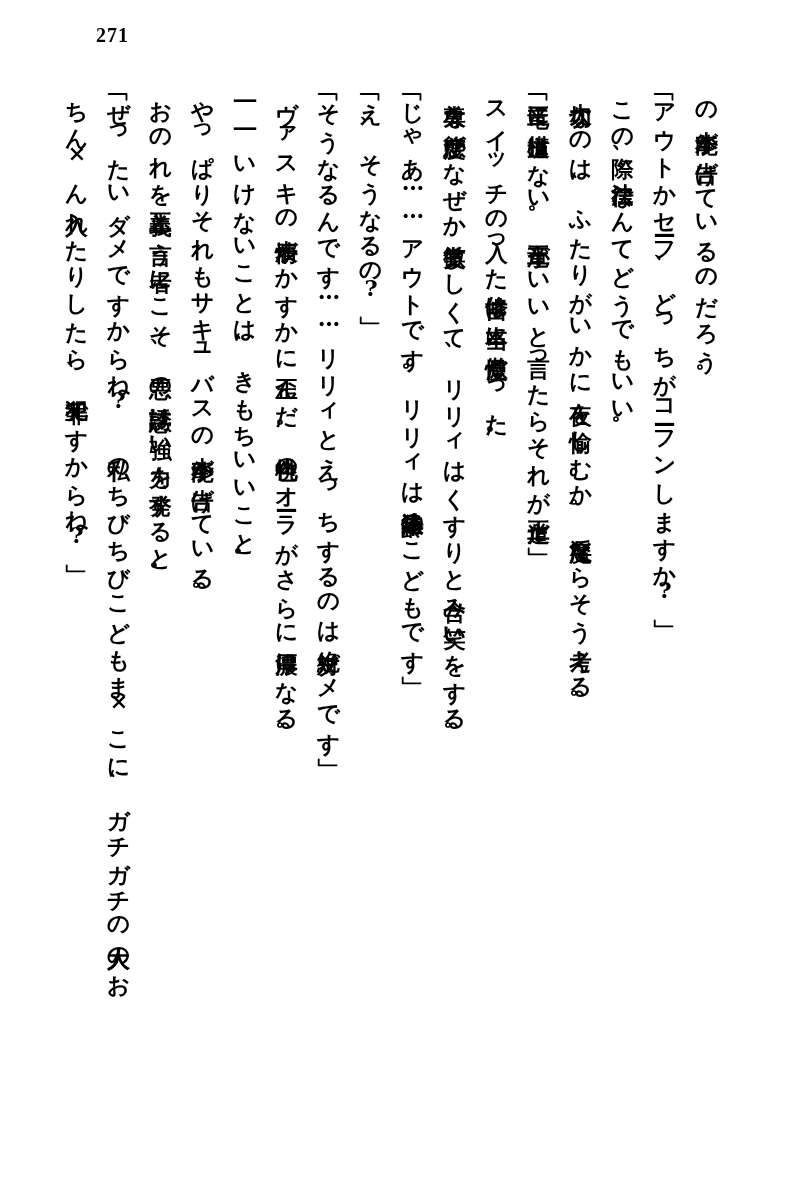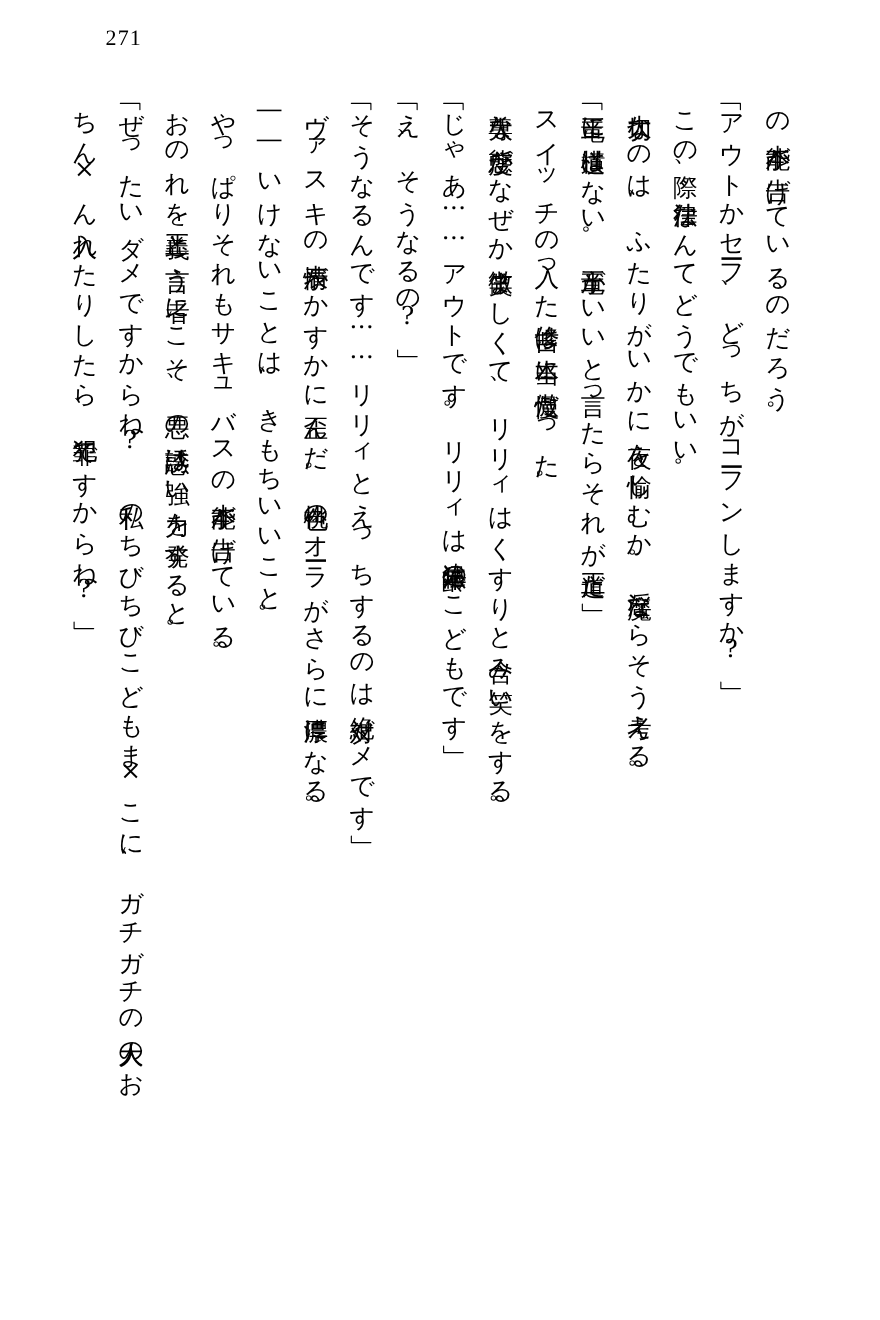--- a/index.html
+++ b/index.html
@@ -13,20 +13,21 @@
     font-family: "Liberation Serif", "DejaVu Serif", serif;
     color: #000000;
     position: relative;
     overflow: hidden;
   }
   #page {
     width: 800px;
     height: 1057px;
     position: relative;
     background: #ffffff;
+    font-weight: bold;
   }
   #page-number {
     position: absolute;
     top: 24px;
     left: 96px;
     font-size: 20px;
     letter-spacing: 1px;
     font-family: "Liberation Serif", "DejaVu Serif", serif;
   }
   

